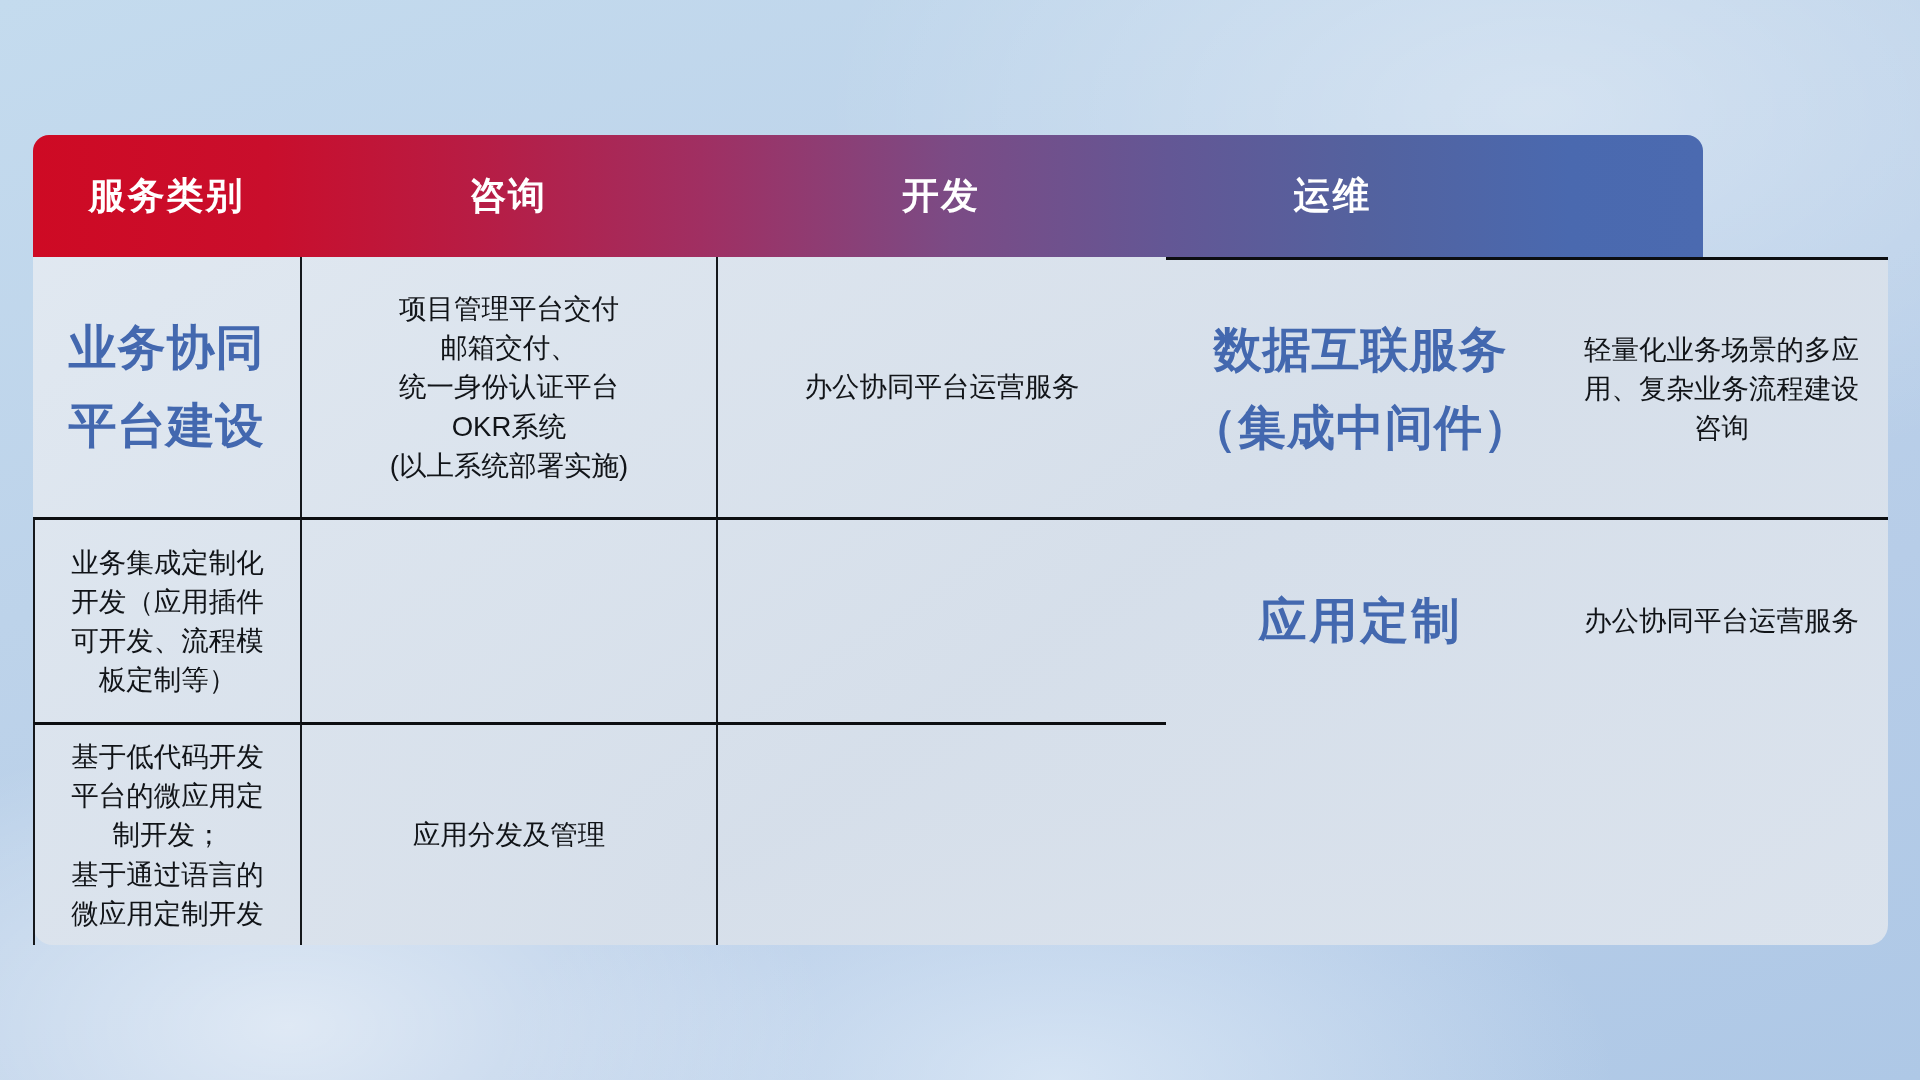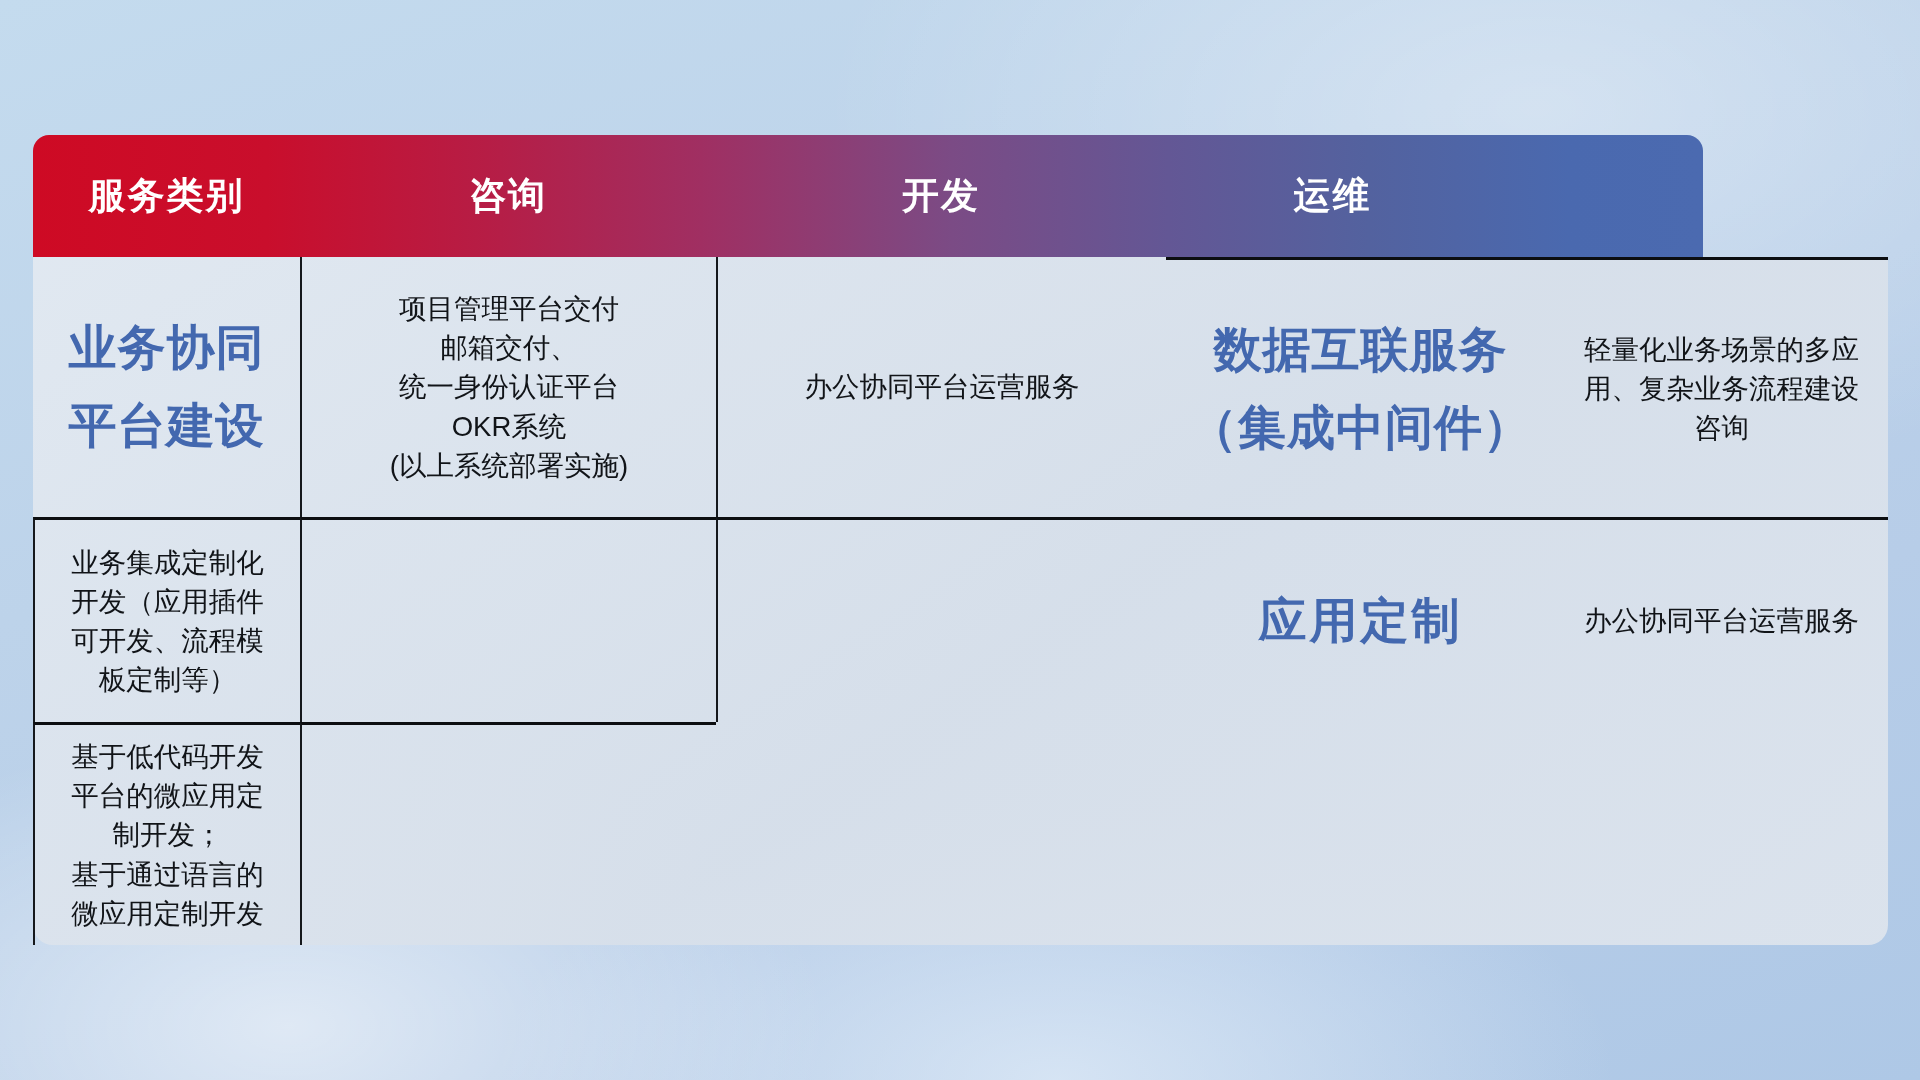--- a/index.html
+++ b/index.html
@@ -111,16 +111,17 @@
     <div class="cell vline hline">业务集成定制化开发（应用插件可开发、流程模板定制等）</div>
     <div class="cell vline hline"></div>
     <div class="cell vline hline"></div>
 
     <div class="cell hline">
       <span class="category cat-row3">应用定制</span>
     </div>
     <div class="cell hline">办公协同平台运营服务</div>
     <div class="cell vline hline">基于低代码开发平台的微应用定制开发；
 基于通过语言的微应用定制开发</div>
+    <div class="cell vline hline">应用分发及管理</div>
     <div class="cell vline hline"></div>
 
   </div>
 </div>
 
 </body></html>

